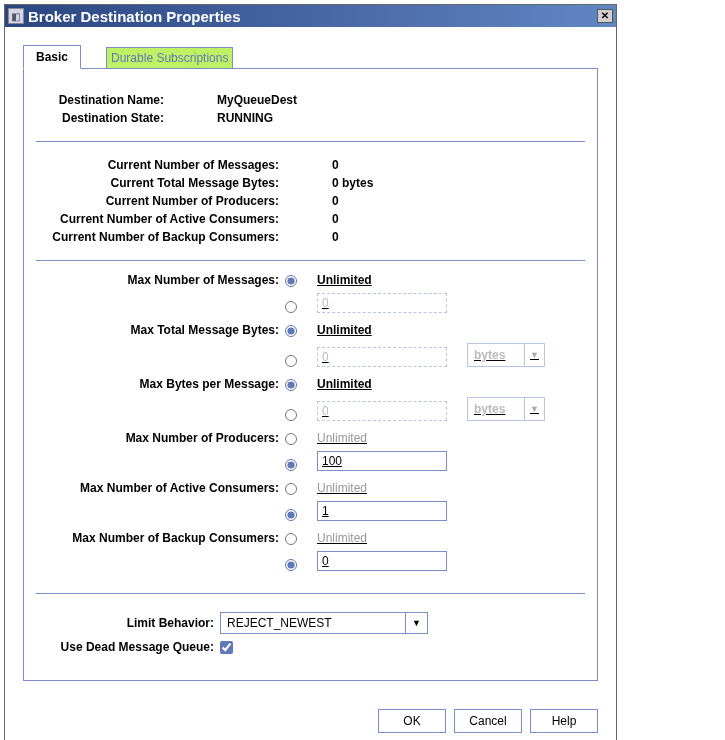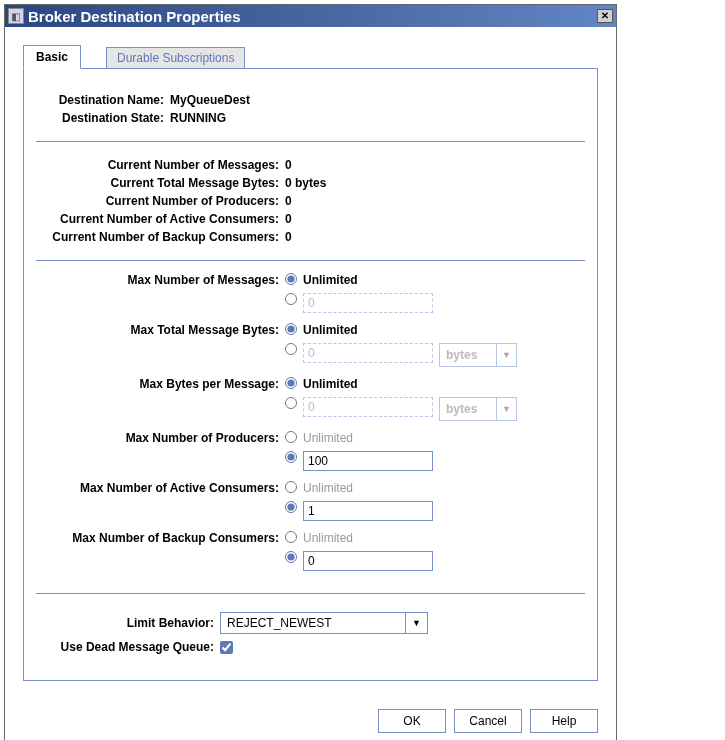--- a/index.html
+++ b/index.html
@@ -49,23 +49,23 @@
   cursor: pointer;
 }
 .content { padding: 18px; }
 .tabs {
   display: flex;
   margin-bottom: -1px;
   align-items: flex-end;
   gap: 25px;
 }
 .tab {
-  padding: 3px 10px;
-  border: 1px solid #7a8fc8;
-  background: #e5e5e5;
+  padding: 3px 4px;
+  border: 1px solid #7a8fc8;
+  background: #bef264;
   font-size: 12px;
   color: #5f78b8;
   cursor: pointer;
   position: relative;
 }
 .tab.active {
   background: #fff;
   border-bottom-color: #fff;
   color: #000;
   font-weight: bold;
@@ -76,30 +76,31 @@
   border: 1px solid #7a8fc8;
   background: #fff;
   padding: 12px;
 }
 .section { padding: 8px 4px; }
 .divider { height: 1px; background: #7a8fc8; margin: 4px 0; }
 .field-row {
   display: flex;
   align-items: center;
   margin: 4px 0;
+  gap: 47px;
 }
 .field-label { text-align: right; font-weight: bold; font-size: 12px; padding-right: 6px; }
 .field-value { font-weight: bold; font-size: 12px; }
 .stats .field-label { width: 245px; font-weight: bold; }
 .stats .field-value { font-weight: bold; }
 .info .field-label { width: 130px; font-weight: bold; }
 .info .field-value { font-weight: bold; }
 .config .field-label { width: 245px; font-weight: bold; }
 .config-controls { display: flex; flex-direction: column; gap: 6px; }
-.radio-row { display: flex; align-items: flex-start; gap: 6px; font-weight: bold; }
+.radio-row { display: flex; align-items: flex-end; gap: 20px; font-weight: bold; text-decoration: underline; }
 .radio-row.disabled-label span.text-label { color: #999; font-weight: normal; }
 .config-group { display: flex; align-items: flex-start; margin-bottom: 10px; }
 input[type="radio"] {
   width: 12px; height: 12px;
   accent-color: #5f78b8;
 }
 input[type="text"] {
   height: 20px;
   border: 1px solid #7a8fc8;
   padding: 1px 4px;

